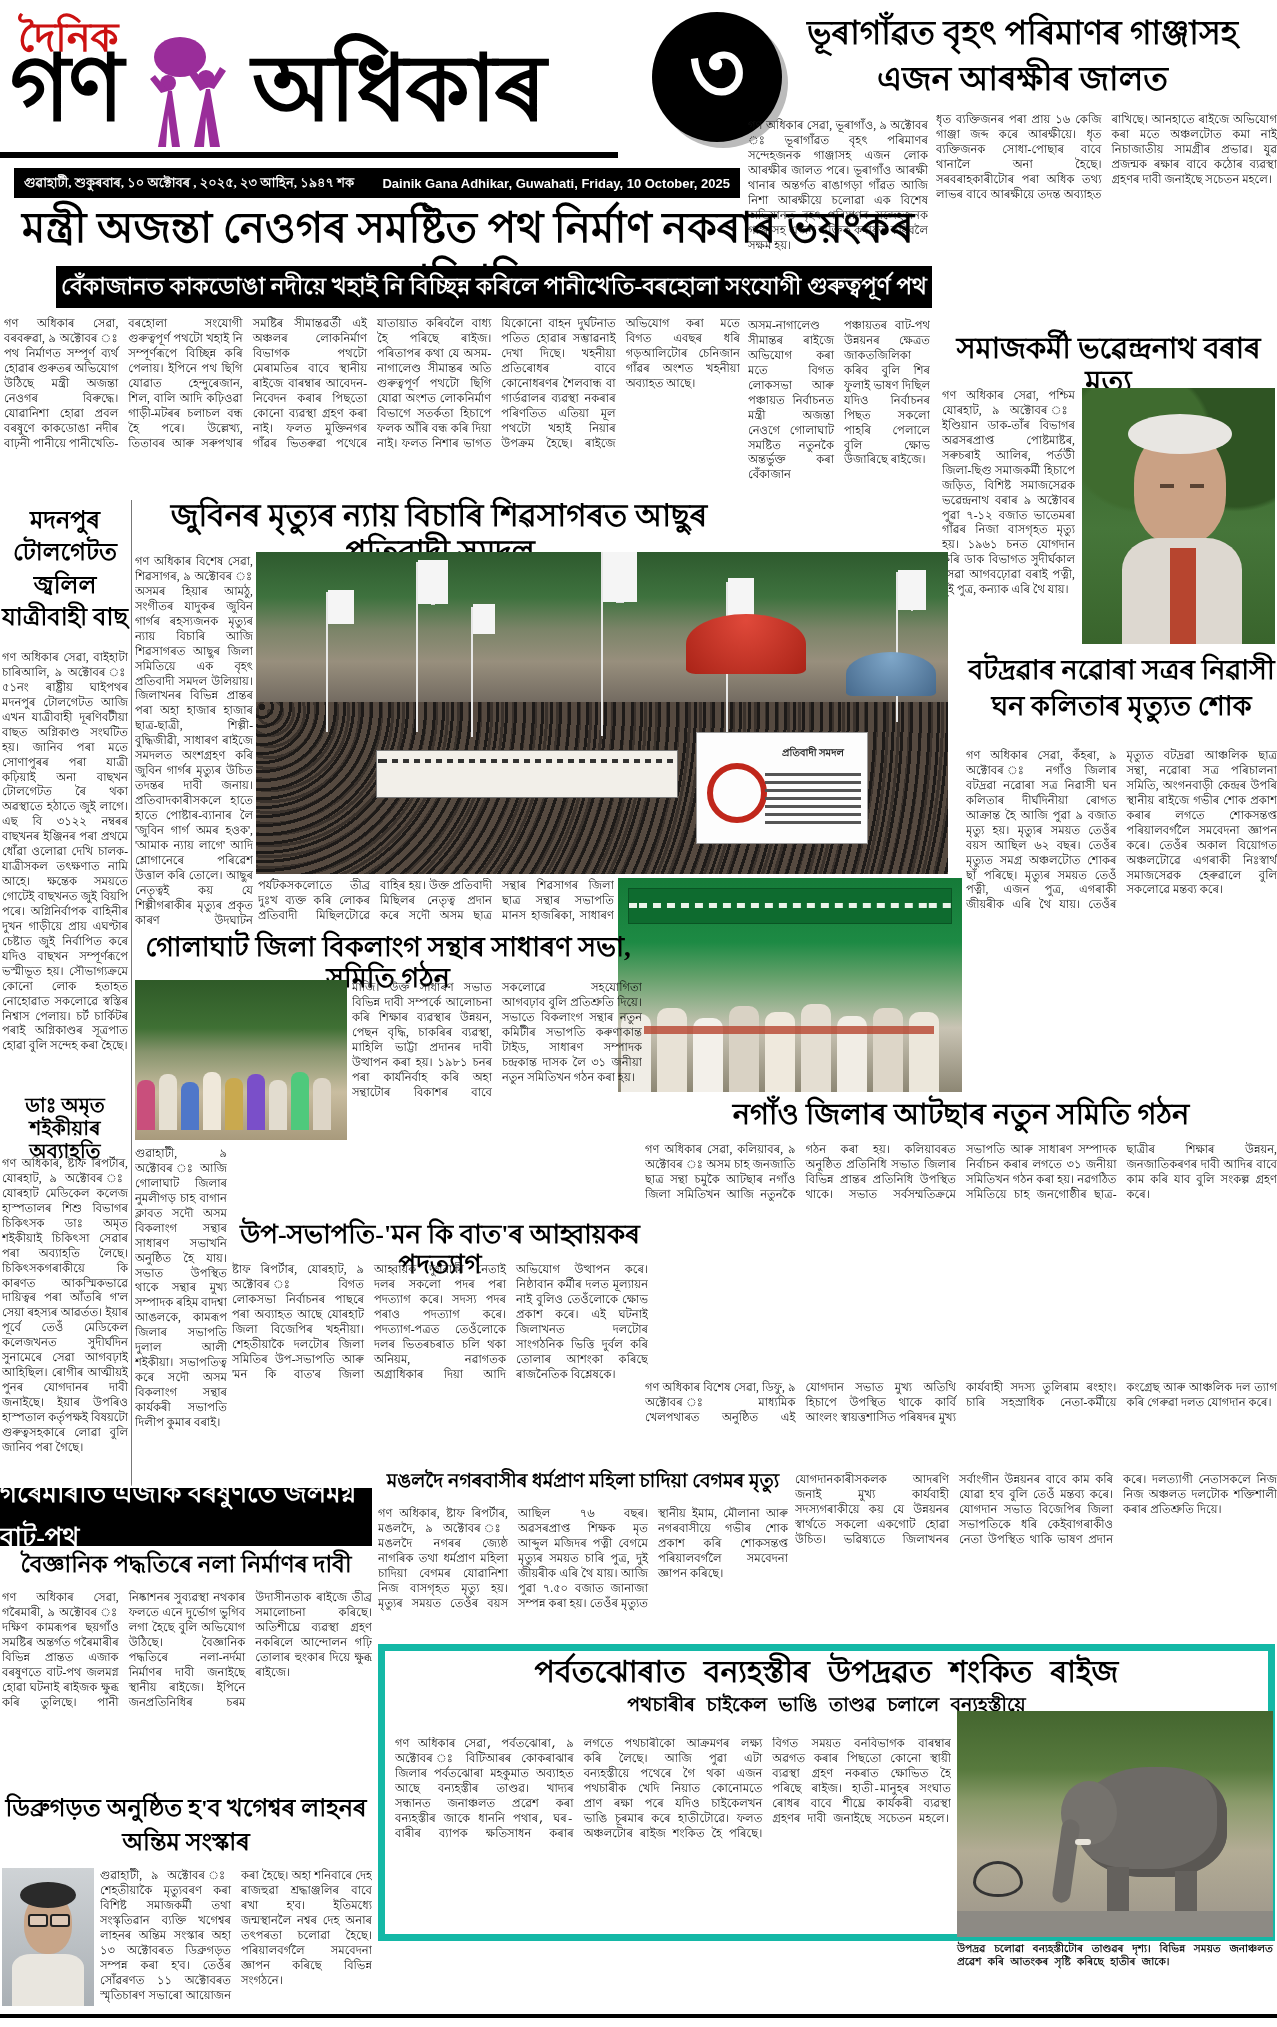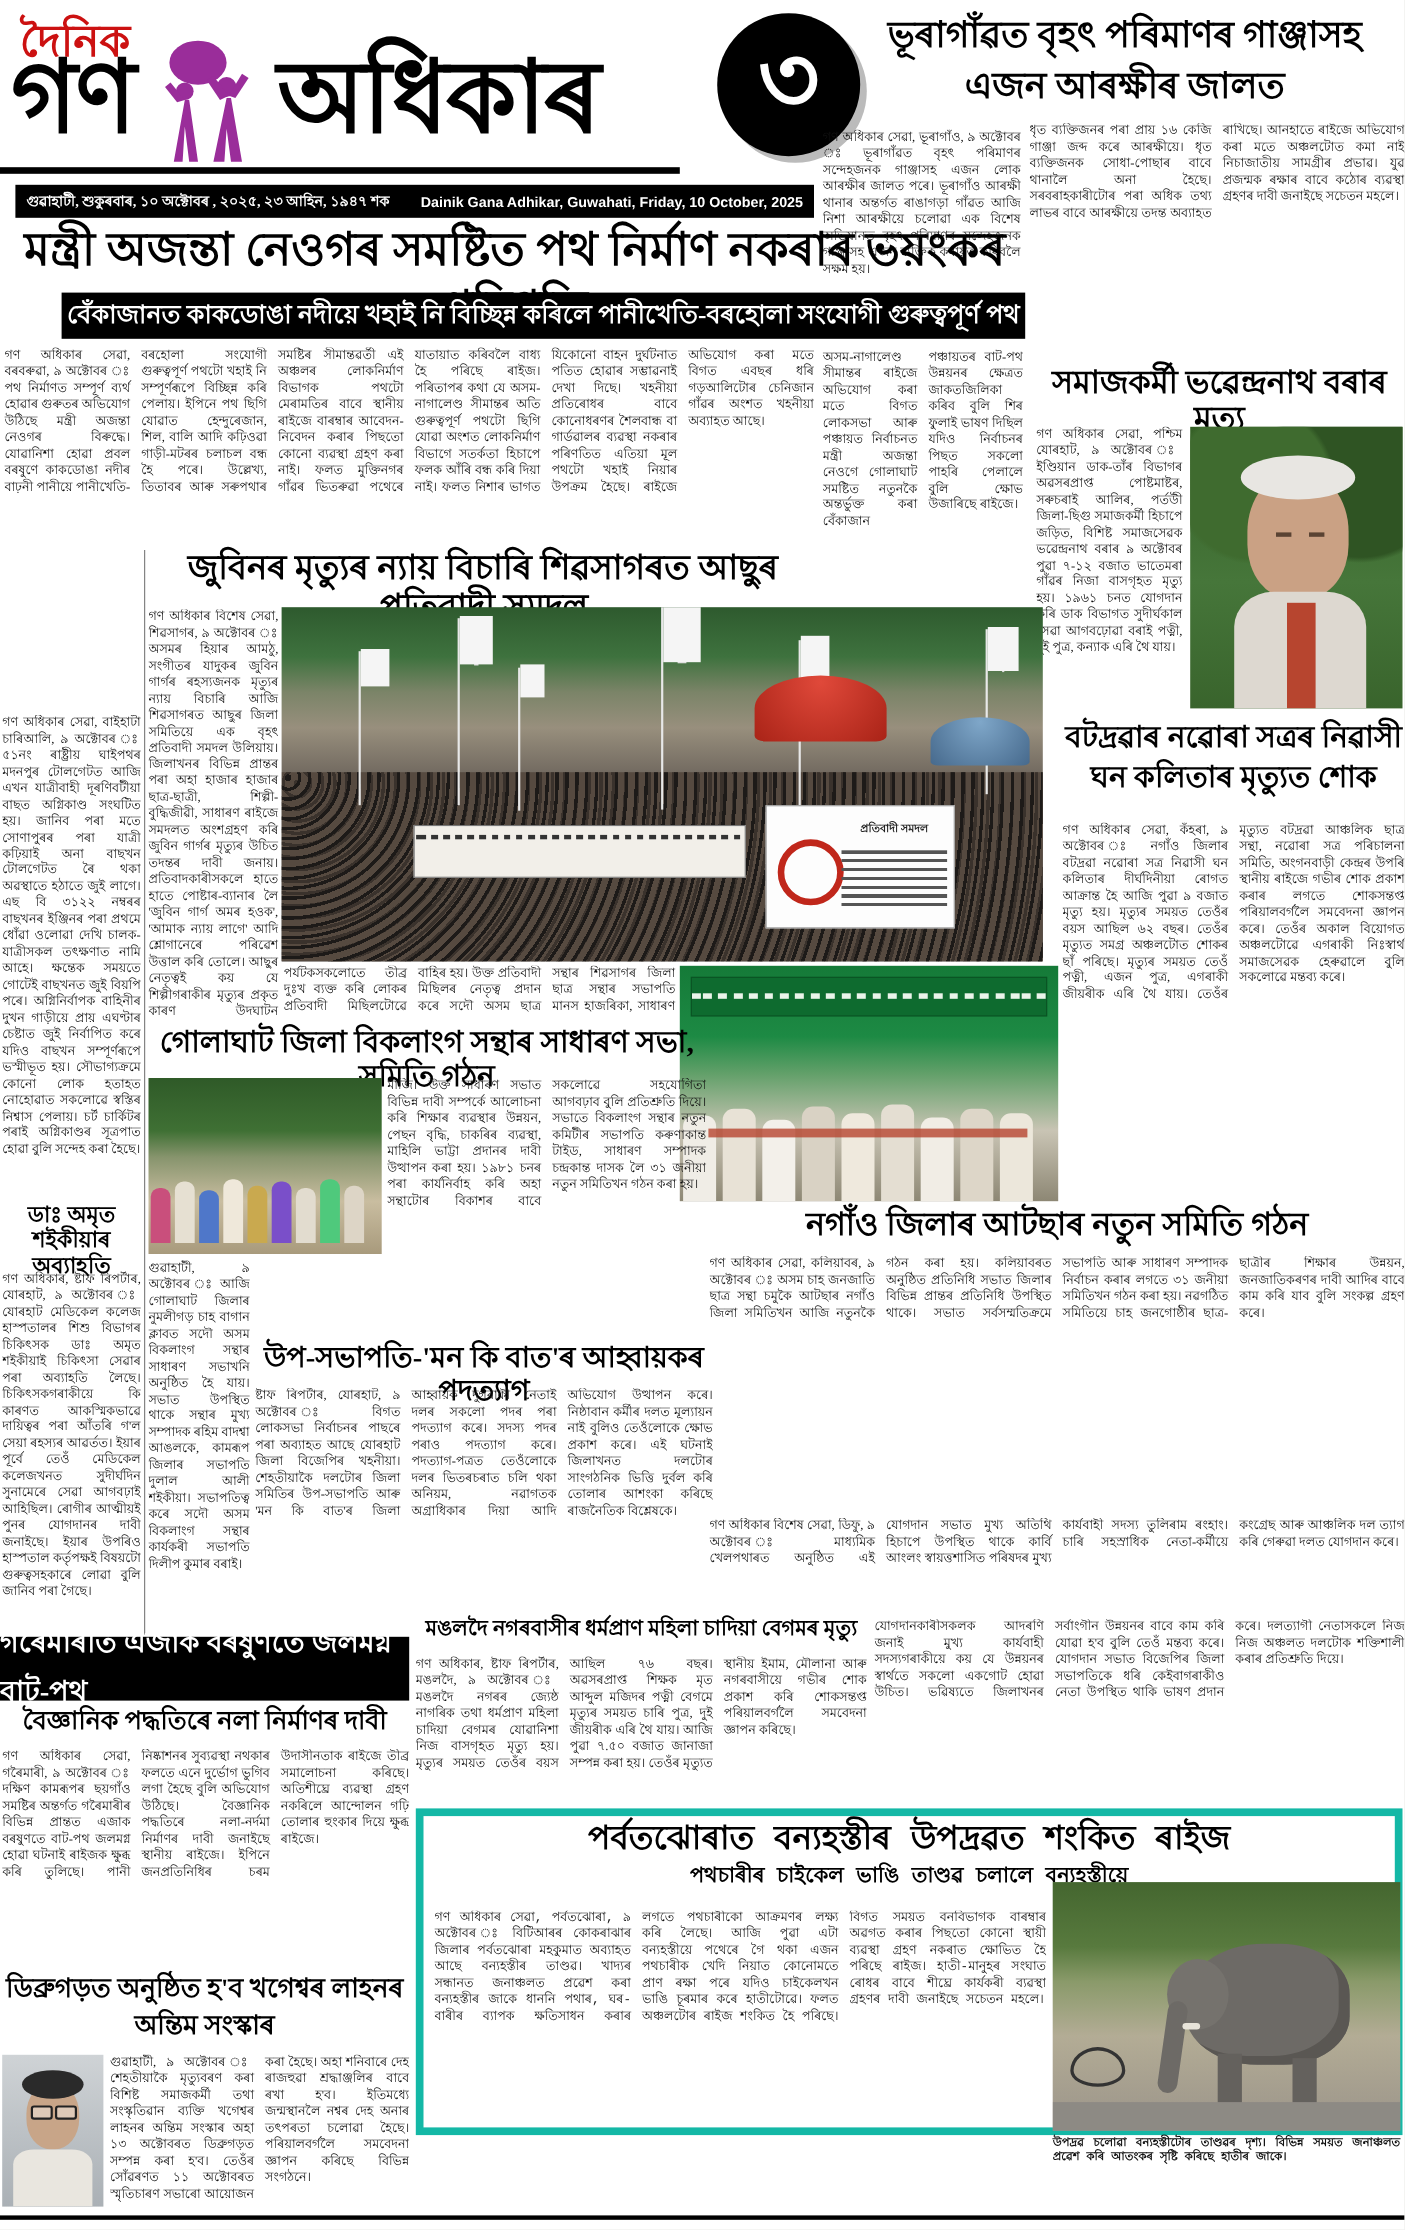--- a/index.html
+++ b/index.html
@@ -164,20 +164,21 @@
   <div class="abs hl" style="left:645px;top:1098px;width:632px;font-size:29px;">নগাঁও জিলাৰ আটছাৰ নতুন সমিতি গঠন</div>
   <div class="abs body cols4" style="left:645px;top:1142px;width:632px;height:144px;overflow:hidden;">গণ অধিকাৰ সেৱা, কলিয়াবৰ, ৯ অক্টোবৰ ঃ অসম চাহ জনজাতি ছাত্ৰ সন্থা চমুকৈ আটছাৰ নগাঁও জিলা সমিতিখন আজি নতুনকৈ গঠন কৰা হয়। কলিয়াবৰত অনুষ্ঠিত প্ৰতিনিধি সভাত জিলাৰ বিভিন্ন প্ৰান্তৰ প্ৰতিনিধি উপস্থিত থাকে। সভাত সৰ্বসম্মতিক্ৰমে সভাপতি আৰু সাধাৰণ সম্পাদক নিৰ্বাচন কৰাৰ লগতে ৩১ জনীয়া সমিতিখন গঠন কৰা হয়। নৱগঠিত সমিতিয়ে চাহ জনগোষ্ঠীৰ ছাত্ৰ-ছাত্ৰীৰ শিক্ষাৰ উন্নয়ন, জনজাতিকৰণৰ দাবী আদিৰ বাবে কাম কৰি যাব বুলি সংকল্প গ্ৰহণ কৰে।</div>
 
   <div class="abs body cols4" style="left:645px;top:1380px;width:632px;height:86px;overflow:hidden;">গণ অধিকাৰ বিশেষ সেৱা, ডিফু, ৯ অক্টোবৰ ঃ মাধ্যমিক খেলপথাৰত অনুষ্ঠিত এই যোগদান সভাত মুখ্য অতিথি হিচাপে উপস্থিত থাকে কাৰ্বি আংলং স্বায়ত্তশাসিত পৰিষদৰ মুখ্য কাৰ্যবাহী সদস্য তুলিৰাম ৰংহাং। চাৰি সহস্ৰাধিক নেতা-কৰ্মীয়ে কংগ্ৰেছ আৰু আঞ্চলিক দল ত্যাগ কৰি গেৰুৱা দলত যোগদান কৰে।</div>
   <div class="abs body cols3" style="left:795px;top:1472px;width:482px;height:166px;overflow:hidden;">যোগদানকাৰীসকলক আদৰণি জনাই মুখ্য কাৰ্যবাহী সদস্যগৰাকীয়ে কয় যে উন্নয়নৰ স্বাৰ্থতে সকলো একগোট হোৱা উচিত। ভৱিষ্যতে জিলাখনৰ সৰ্বাংগীন উন্নয়নৰ বাবে কাম কৰি যোৱা হ'ব বুলি তেওঁ মন্তব্য কৰে। যোগদান সভাত বিজেপিৰ জিলা সভাপতিকে ধৰি কেইবাগৰাকীও নেতা উপস্থিত থাকি ভাষণ প্ৰদান কৰে। দলত্যাগী নেতাসকলে নিজ নিজ অঞ্চলত দলটোক শক্তিশালী কৰাৰ প্ৰতিশ্ৰুতি দিয়ে।</div>
 
   <div class="abs hl" style="left:232px;top:1220px;width:416px;font-size:26px;">উপ-সভাপতি-'মন কি বাত'ৰ আহ্বায়কৰ পদত্যাগ</div>
   <div class="abs body cols3" style="left:232px;top:1262px;width:416px;height:204px;overflow:hidden;">ষ্টাফ ৰিপৰ্টাৰ, যোৰহাট, ৯ অক্টোবৰ ঃ বিগত লোকসভা নিৰ্বাচনৰ পাছৰে পৰা অব্যাহত আছে যোৰহাট জিলা বিজেপিৰ খহনীয়া। শেহতীয়াকৈ দলটোৰ জিলা সমিতিৰ উপ-সভাপতি আৰু 'মন কি বাত'ৰ জিলা আহ্বায়ক দুগৰাকী নেতাই দলৰ সকলো পদৰ পৰা পদত্যাগ কৰে। সদস্য পদৰ পৰাও পদত্যাগ কৰে। পদত্যাগ-পত্ৰত তেওঁলোকে দলৰ ভিতৰচৰাত চলি থকা অনিয়ম, নৱাগতক অগ্ৰাধিকাৰ দিয়া আদি অভিযোগ উত্থাপন কৰে। নিষ্ঠাবান কৰ্মীৰ দলত মূল্যায়ন নাই বুলিও তেওঁলোকে ক্ষোভ প্ৰকাশ কৰে। এই ঘটনাই জিলাখনত দলটোৰ সাংগঠনিক ভিত্তি দুৰ্বল কৰি তোলাৰ আশংকা কৰিছে ৰাজনৈতিক বিশ্লেষকে।</div>
 
   <div class="vrule" style="left:131px;top:500px;height:986px;background:#777;"></div>
+  <div class="abs hl" style="left:0;top:504px;width:130px;font-size:24px;line-height:1.35;">মদনপুৰ টোলগেটত জ্বলিল যাত্ৰীবাহী বাছ</div>
   <div class="abs body cols1" style="left:2px;top:650px;width:126px;height:440px;overflow:hidden;">গণ অধিকাৰ সেৱা, বাইহাটা চাৰিআলি, ৯ অক্টোবৰ ঃ ৫১নং ৰাষ্ট্ৰীয় ঘাইপথৰ মদনপুৰ টোলগেটত আজি এখন যাত্ৰীবাহী দূৰণিবটীয়া বাছত অগ্নিকাণ্ড সংঘটিত হয়। জানিব পৰা মতে সোণাপুৰৰ পৰা যাত্ৰী কঢ়িয়াই অনা বাছখন টোলগেটত ৰৈ থকা অৱস্থাতে হঠাতে জুই লাগে। এছ বি ৩১২২ নম্বৰৰ বাছখনৰ ইঞ্জিনৰ পৰা প্ৰথমে ধোঁৱা ওলোৱা দেখি চালক-যাত্ৰীসকল তৎক্ষণাত নামি আহে। ক্ষন্তেক সময়তে গোটেই বাছখনত জুই বিয়পি পৰে। অগ্নিনিৰ্বাপক বাহিনীৰ দুখন গাড়ীয়ে প্ৰায় এঘণ্টাৰ চেষ্টাত জুই নিৰ্বাপিত কৰে যদিও বাছখন সম্পূৰ্ণৰূপে ভস্মীভূত হয়। সৌভাগ্যক্ৰমে কোনো লোক হতাহত নোহোৱাত সকলোৱে স্বস্তিৰ নিশ্বাস পেলায়। চৰ্ট চাৰ্কিটৰ পৰাই অগ্নিকাণ্ডৰ সূত্ৰপাত হোৱা বুলি সন্দেহ কৰা হৈছে।</div>
 
   <div class="abs hl" style="left:0;top:1094px;width:130px;font-size:20px;">ডাঃ অমৃত শইকীয়াৰ অব্যাহতি</div>
   <div class="abs body cols1" style="left:2px;top:1156px;width:126px;height:326px;overflow:hidden;">গণ অধিকাৰ, ষ্টাফ ৰিপৰ্টাৰ, যোৰহাট, ৯ অক্টোবৰ ঃ যোৰহাট মেডিকেল কলেজ হাস্পতালৰ শিশু বিভাগৰ চিকিৎসক ডাঃ অমৃত শইকীয়াই চিকিৎসা সেৱাৰ পৰা অব্যাহতি লৈছে। চিকিৎসকগৰাকীয়ে কি কাৰণত আকস্মিকভাৱে দায়িত্বৰ পৰা আঁতৰি গ'ল সেয়া ৰহস্যৰ আৱৰ্তত। ইয়াৰ পূৰ্বে তেওঁ মেডিকেল কলেজখনত সুদীৰ্ঘদিন সুনামেৰে সেৱা আগবঢ়াই আহিছিল। ৰোগীৰ আত্মীয়ই পুনৰ যোগদানৰ দাবী জনাইছে। ইয়াৰ উপৰিও হাস্পতাল কৰ্তৃপক্ষই বিষয়টো গুৰুত্বসহকাৰে লোৱা বুলি জানিব পৰা গৈছে।</div>
 
   <div class="abs bar" style="left:0;top:1488px;width:372px;height:58px;font-size:26px;">গৰৈমাৰীত এজাক বৰষুণতে জলমগ্ন বাট-পথ</div>
   <div class="abs hl" style="left:0;top:1552px;width:372px;font-size:23px;">বৈজ্ঞানিক পদ্ধতিৰে নলা নিৰ্মাণৰ দাবী</div>
   <div class="abs body cols3" style="left:2px;top:1590px;width:370px;height:196px;overflow:hidden;">গণ অধিকাৰ সেৱা, গৰৈমাৰী, ৯ অক্টোবৰ ঃ দক্ষিণ কামৰূপৰ ছয়গাঁও সমষ্টিৰ অন্তৰ্গত গৰৈমাৰীৰ বিভিন্ন প্ৰান্তত এজাক বৰষুণতে বাট-পথ জলমগ্ন হোৱা ঘটনাই ৰাইজক ক্ষুব্ধ কৰি তুলিছে। পানী নিষ্কাশনৰ সুব্যৱস্থা নথকাৰ ফলতে এনে দুৰ্ভোগ ভুগিব লগা হৈছে বুলি অভিযোগ উঠিছে। বৈজ্ঞানিক পদ্ধতিৰে নলা-নৰ্দমা নিৰ্মাণৰ দাবী জনাইছে স্থানীয় ৰাইজে। ইপিনে জনপ্ৰতিনিধিৰ চৰম উদাসীনতাক ৰাইজে তীব্ৰ সমালোচনা কৰিছে। অতিশীঘ্ৰে ব্যৱস্থা গ্ৰহণ নকৰিলে আন্দোলন গঢ়ি তোলাৰ হুংকাৰ দিয়ে ক্ষুব্ধ ৰাইজে।</div>
 
   <div class="abs hl" style="left:378px;top:1470px;width:410px;font-size:19px;">মঙলদৈ নগৰবাসীৰ ধৰ্মপ্ৰাণ মহিলা চাদিয়া বেগমৰ মৃত্যু</div>

